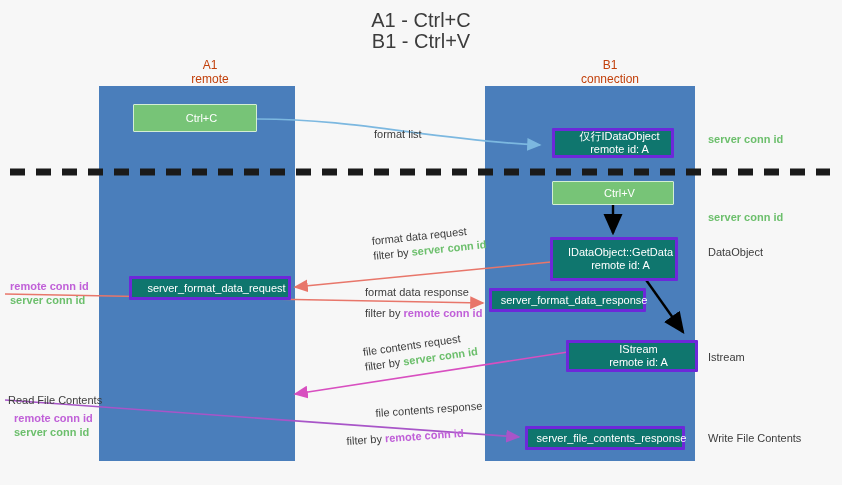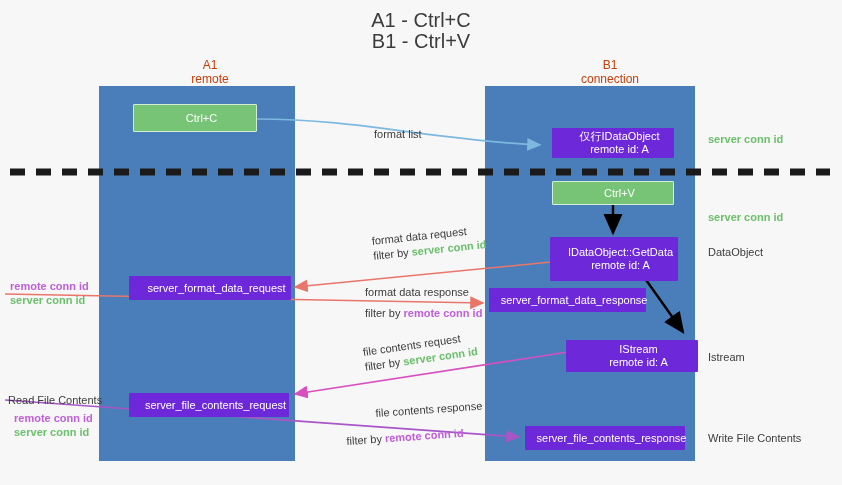--- a/index.html
+++ b/index.html
@@ -34,21 +34,21 @@
   .box{
     box-sizing:border-box;
     display:flex;align-items:center;justify-content:center;
     flex-direction:column;
     color:#ffffff;font-size:11px;line-height:13px;
     text-align:center;
     border-radius:1px;
     padding-left:13px;
   }
   .box.green{background:#77c477;border:1px solid #d4eed4;}
-  .box.orange{background:#6d28d9;border:3px solid #6d28d9;}
+  .box.orange{background:#0f766e;border:3px solid #6d28d9;}
   .box .l2{display:block;}
 
   
   .side{font-size:11px;line-height:14px;color:#3c3c3c;}
   .green-t{color:#6cbf6c;font-weight:bold;}
   .purple-t{color:#c060d8;font-weight:bold;}
 
   
   .ann{font-size:11px;line-height:15px;color:#3c3c3c;white-space:nowrap;}
   .ann.rot{transform-origin:left top;}
@@ -114,23 +114,20 @@
   </svg>
 
   <div class="abs box green" style="left:133px;top:104px;width:124px;height:28px;">
     <span>Ctrl+C</span>
   </div>
 
   <div class="abs box orange" style="left:129px;top:276px;width:162px;height:24px;">
     <span>server_format_data_request</span>
   </div>
 
-  <div class="abs box orange" style="left:129px;top:393px;width:160px;height:24px;">
-    <span>server_file_contents_request</span>
-  </div>
 
   <div class="abs box orange" style="left:552px;top:128px;width:122px;height:30px;">
     <span>仅行IDataObject</span>
     <span class="l2">remote id: A</span>
   </div>
 
   <div class="abs box green" style="left:552px;top:181px;width:122px;height:24px;">
     <span>Ctrl+V</span>
   </div>
 

